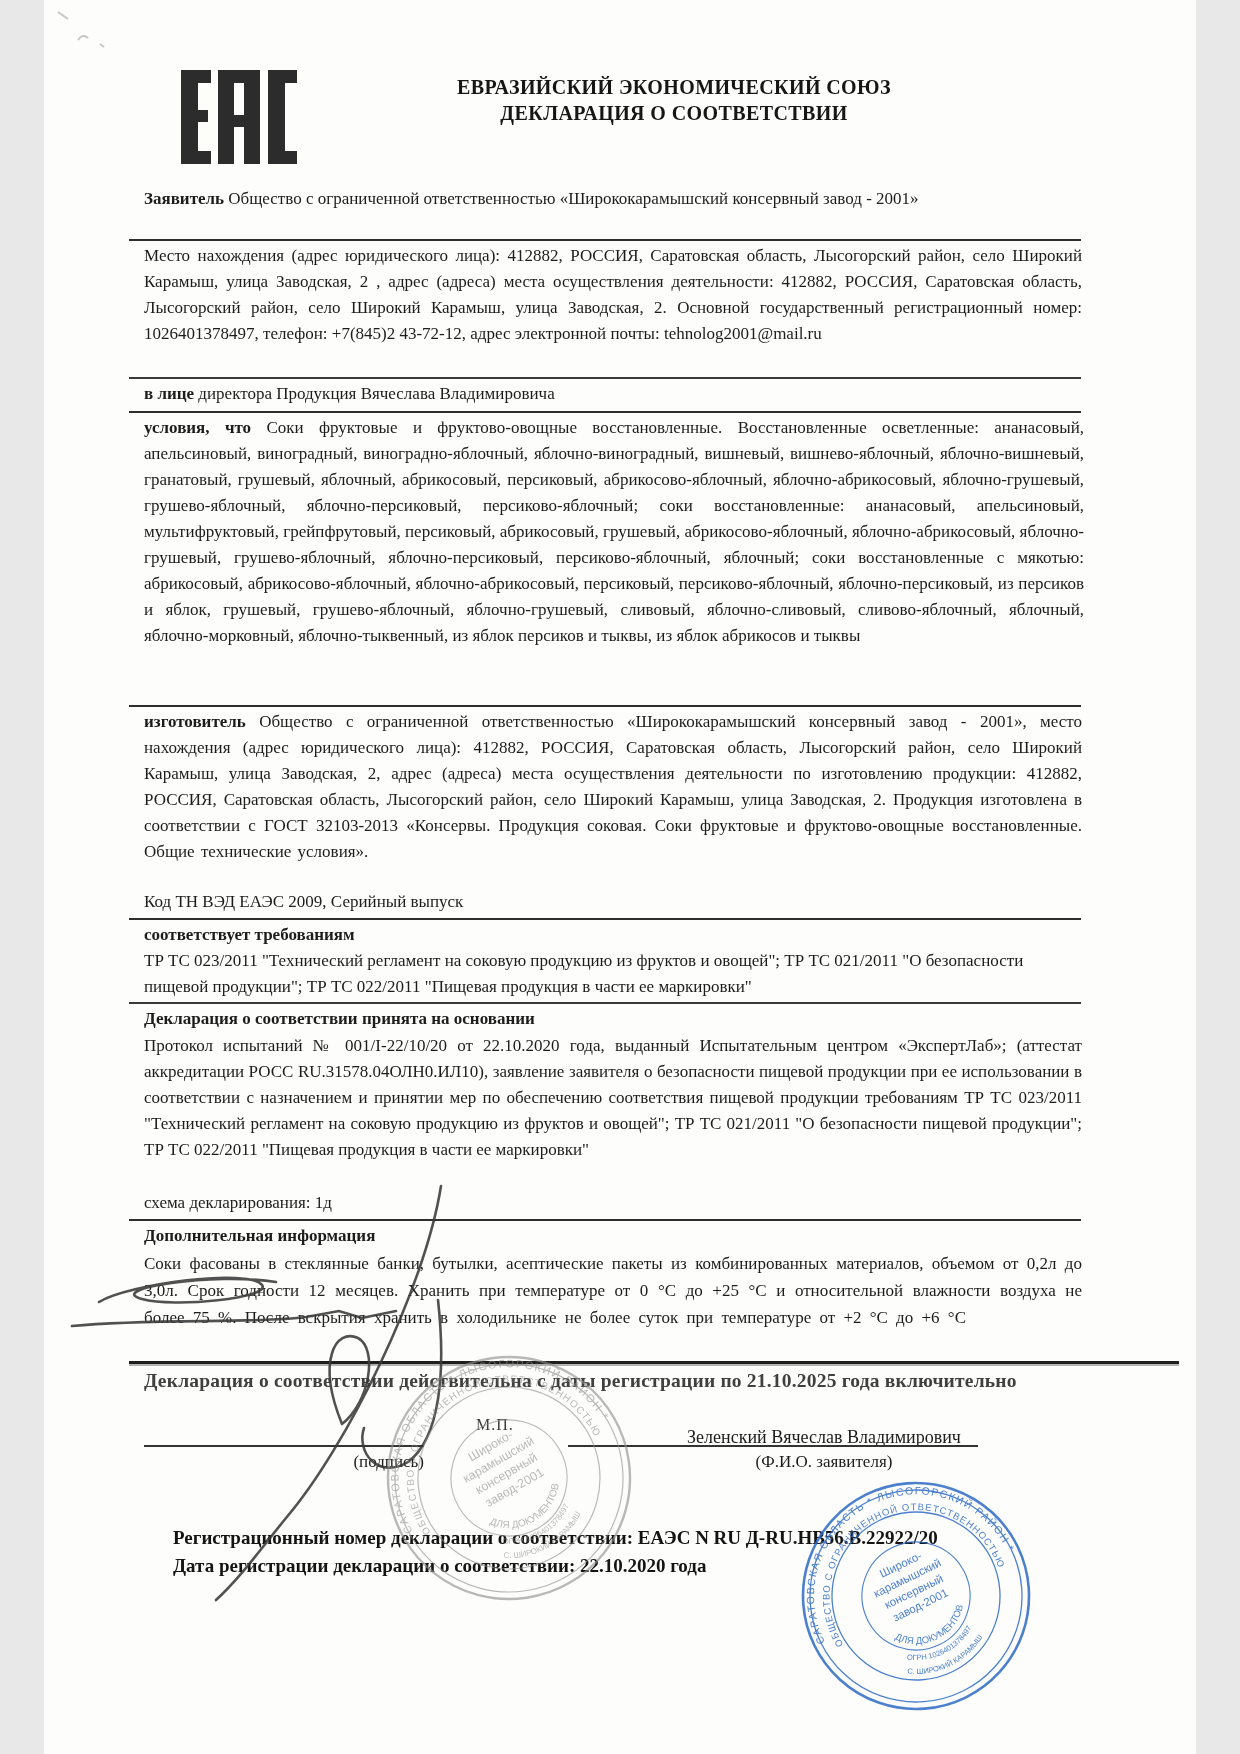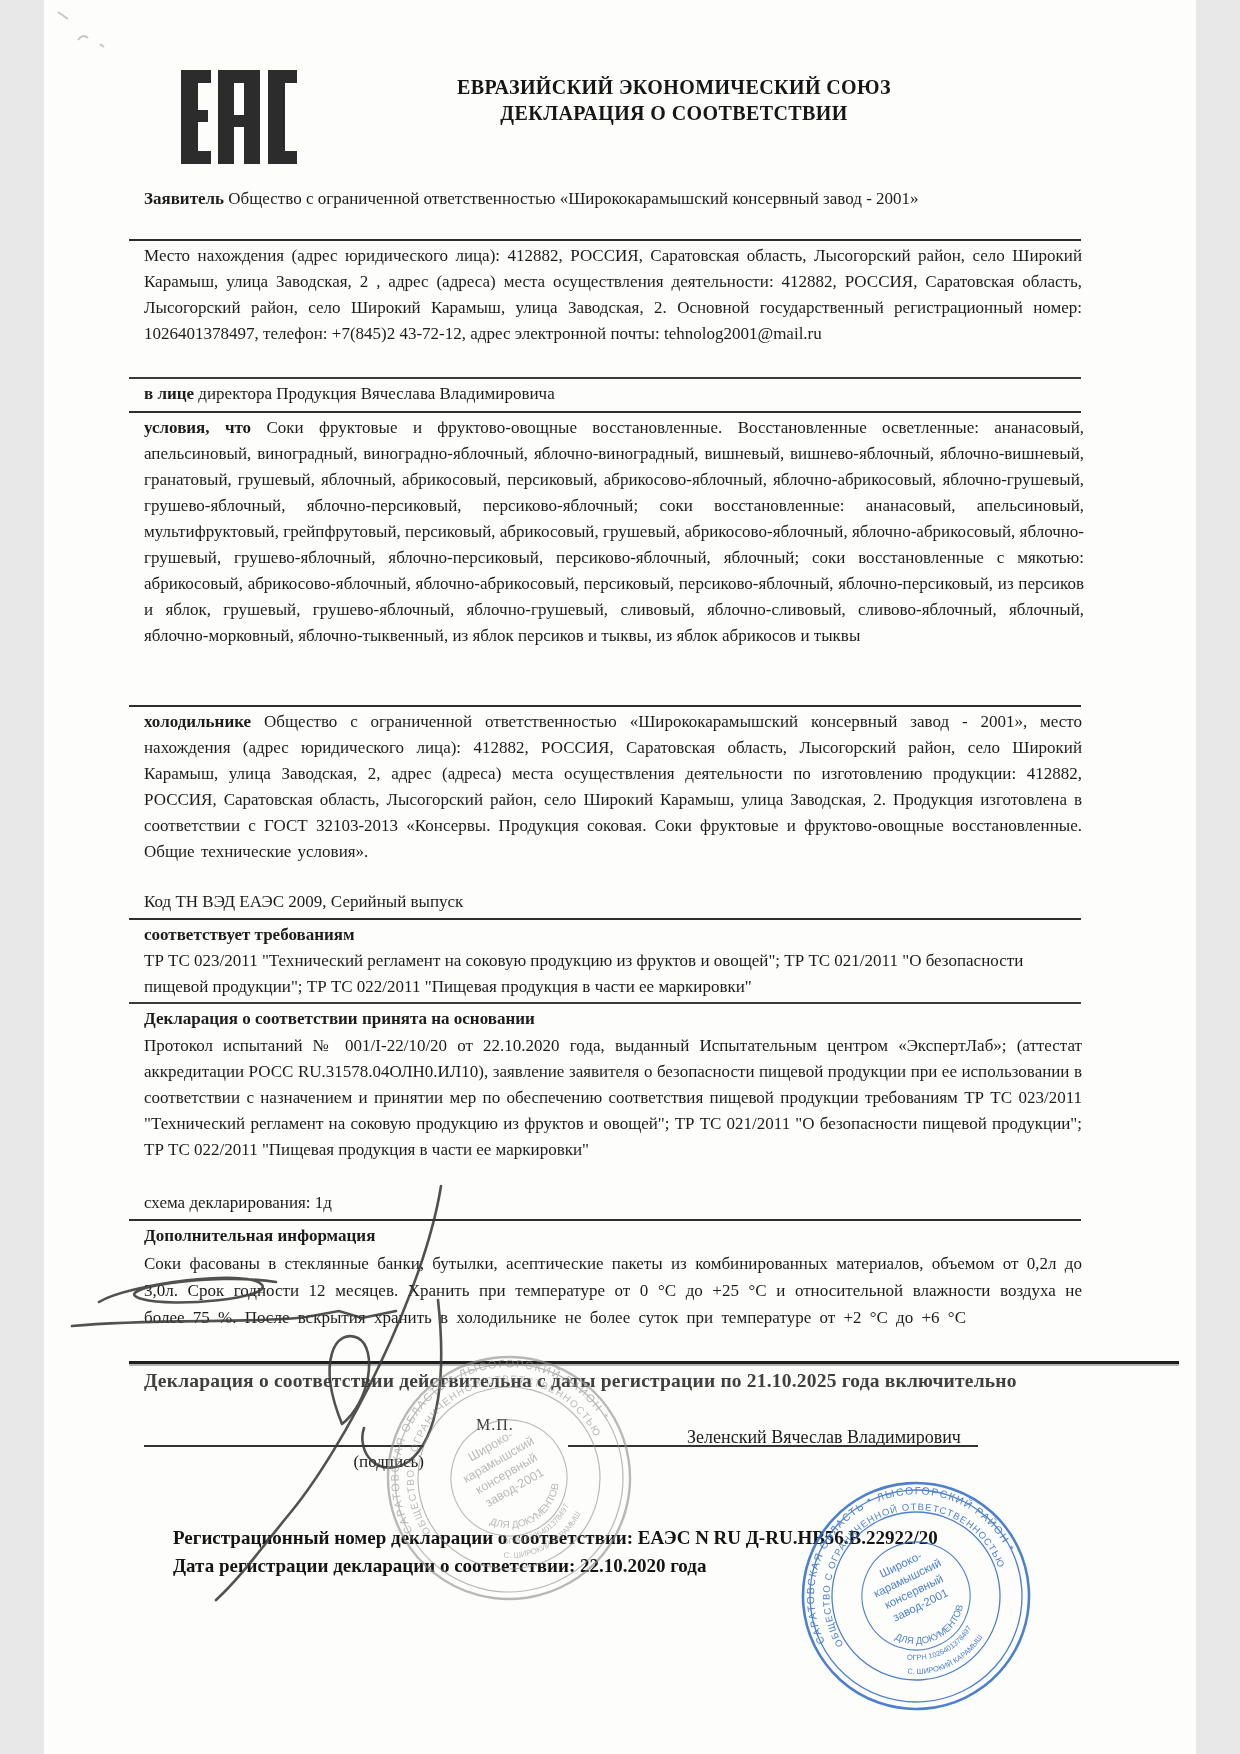--- a/index.html
+++ b/index.html
@@ -67,21 +67,21 @@
   </div>
   <div class="rule" style="top:411px"></div>
 
   <div class="abs txt just" style="left:100px;top:415px;width:940px">
     <b>условия, что</b>
     <span>Соки фруктовые и фруктово-овощные восстановленные. Восстановленные осветленные: ананасовый, апельсиновый, виноградный, виноградно-яблочный, яблочно-виноградный, вишневый, вишнево-яблочный, яблочно-вишневый, гранатовый, грушевый, яблочный, абрикосовый, персиковый, абрикосово-яблочный, яблочно-абрикосовый, яблочно-грушевый, грушево-яблочный, яблочно-персиковый, персиково-яблочный; соки восстановленные: ананасовый, апельсиновый, мультифруктовый, грейпфрутовый, персиковый, абрикосовый, грушевый, абрикосово-яблочный, яблочно-абрикосовый, яблочно-грушевый, грушево-яблочный, яблочно-персиковый, персиково-яблочный, яблочный; соки восстановленные с мякотью: абрикосовый, абрикосово-яблочный, яблочно-абрикосовый, персиковый, персиково-яблочный, яблочно-персиковый, из персиков и яблок, грушевый, грушево-яблочный, яблочно-грушевый, сливовый, яблочно-сливовый, сливово-яблочный, яблочный, яблочно-морковный, яблочно-тыквенный, из яблок персиков и тыквы, из яблок абрикосов и тыквы</span>
   </div>
   <div class="rule" style="top:705px"></div>
 
   <div class="abs txt just" style="left:100px;top:709px;width:938px;word-spacing:2px">
-    <b>холодильнике</b>
+    <b>изготовитель</b>
     <span>Общество с ограниченной ответственностью «Ширококарамышский консервный завод - 2001», место нахождения (адрес юридического лица): 412882, РОССИЯ, Саратовская область, Лысогорский район, село Широкий Карамыш, улица Заводская, 2, адрес (адреса) места осуществления деятельности по изготовлению продукции: 412882, РОССИЯ, Саратовская область, Лысогорский район, село Широкий Карамыш, улица Заводская, 2. Продукция изготовлена в соответствии с ГОСТ 32103-2013 «Консервы. Продукция соковая. Соки фруктовые и фруктово-овощные восстановленные. Общие технические условия».</span>
   </div>
   <div class="abs txt" style="left:100px;top:889px;width:938px">Код ТН ВЭД ЕАЭС 2009, Серийный выпуск</div>
   <div class="rule" style="top:918px"></div>
 
   <div class="abs txt b" style="left:100px;top:922px;width:938px">соответствует требованиям</div>
   <div class="abs txt" style="left:100px;top:948px;width:938px">ТР ТС 023/2011 "Технический регламент на соковую продукцию из фруктов и овощей"; ТР ТС 021/2011 "О безопасности пищевой продукции"; ТР ТС 022/2011 "Пищевая продукция в части ее маркировки"</div>
   <div class="rule thin" style="top:1002px"></div>
 
   <div class="abs txt b" style="left:100px;top:1006px;width:938px">Декларация о соответствии принята на основании</div>
@@ -94,20 +94,21 @@
 
   <div class="rule thick" style="top:1361px;width:1050px"></div>
 
   <div class="abs validity" style="left:100px;top:1370px;width:1000px">Декларация о соответствии действительна с даты регистрации по 21.10.2025 года включительно</div>
 
   <div class="abs mp" style="left:432px;top:1416px">М.П.</div>
   <div class="abs" style="left:100px;top:1445px;width:280px;height:2px;background:#333"></div>
   <div class="abs sig-caption" style="left:100px;top:1452px;width:280px;text-align:right">(подпись)</div>
   <div class="abs txt" style="left:560px;top:1424px;width:440px;text-align:center;font-size:18px">Зеленский Вячеслав Владимирович</div>
   <div class="abs" style="left:524px;top:1445px;width:410px;height:2px;background:#333"></div>
+  <div class="abs sig-caption" style="left:560px;top:1452px;width:440px;text-align:center">(Ф.И.О. заявителя)</div>
 
   <div class="abs regline" style="left:100px;top:1524px;width:1000px">Регистрационный номер декларации о соответствии: ЕАЭС N RU Д-RU.НВ56.В.22922/20</div>
   <div class="abs regline" style="left:100px;top:1552px;width:1000px">Дата регистрации декларации о соответствии: 22.10.2020 года</div>
 
   <svg class="abs" style="left:0;top:0" width="1240" height="1754" viewBox="0 0 1240 1754" fill="none">
     <g stroke="#3a3a3a" stroke-width="2.6" opacity="0.88" stroke-linecap="round">
       <path d="M 55,1302 C 85,1284 205,1268 218,1285 C 228,1298 130,1308 98,1299 C 60,1289 170,1272 232,1282"></path>
       <path d="M 28,1326 C 110,1318 210,1324 262,1317 L 295,1311 L 318,1318 L 352,1311"></path>
       <path d="M 298,1424 C 272,1360 292,1328 314,1338 C 334,1349 326,1402 298,1424"></path>
       <path d="M 397,1186 C 381,1288 302,1448 242,1518 C 216,1550 196,1578 172,1600"></path>

